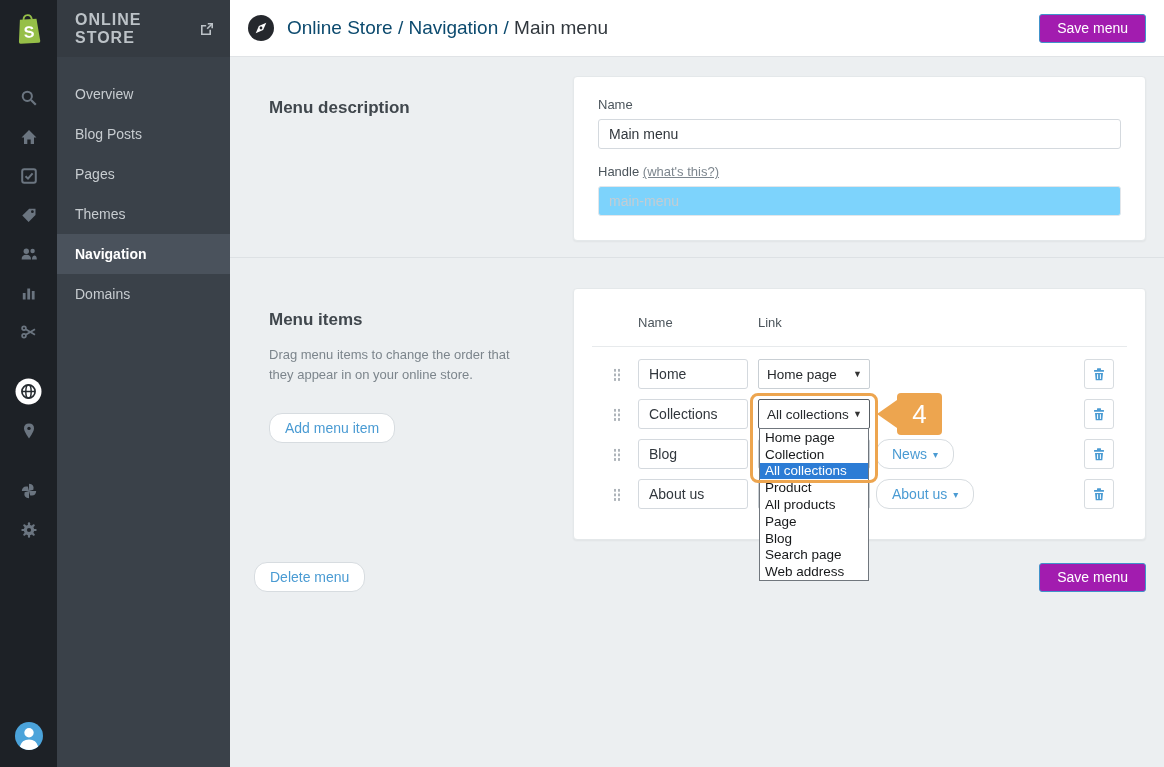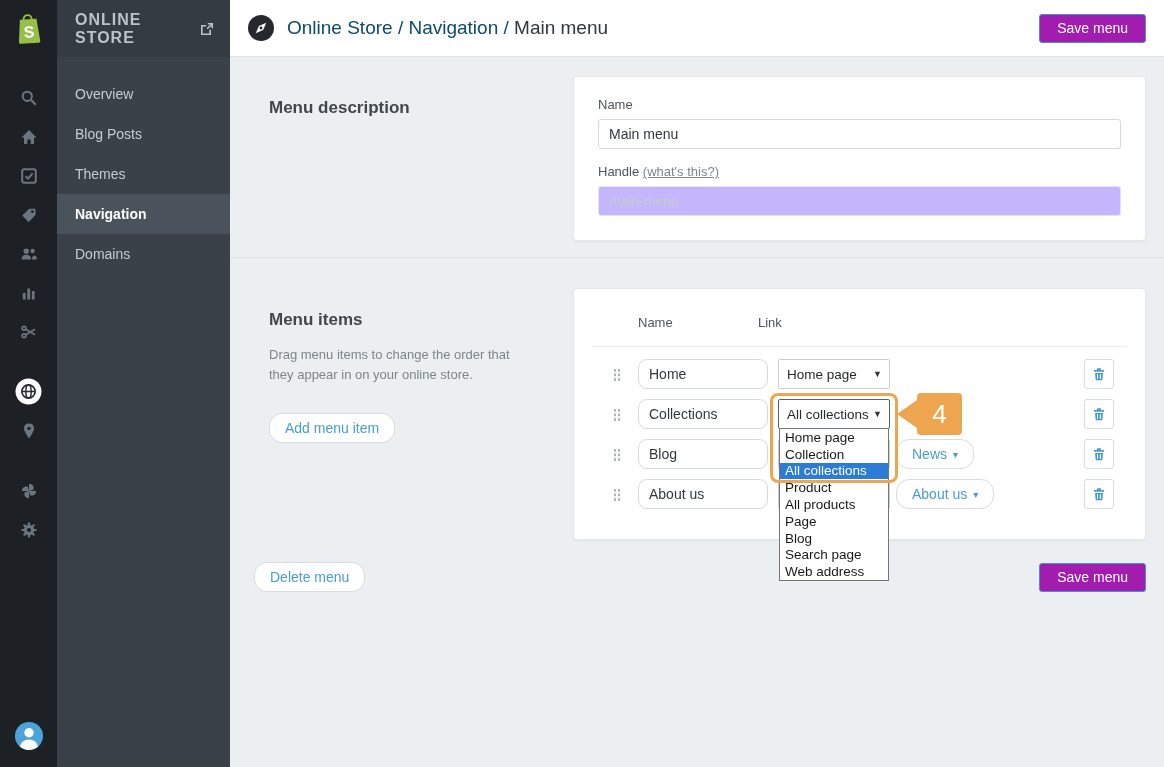--- a/index.html
+++ b/index.html
@@ -35,38 +35,38 @@
   .section{display:flex;padding-left:24px;padding-right:18px;}
   .section-left{width:319px;flex-shrink:0;padding-left:15px;}
   .sec-title{font-size:17px;font-weight:bold;color:#40474d;margin:0;}
   .section-desc{padding-top:19px;padding-bottom:16px;border-bottom:1px solid #dde1e4;}
   .section-desc .sec-title{margin-top:22px;}
   .card{background:#fff;border:1px solid #e4e8ea;border-radius:4px;box-shadow:0 1px 2px rgba(0,0,0,.05);flex:1;min-width:0;}
   .card-desc{padding:20px 24px 24px;}
   .field-label{font-size:13px;color:#4c555c;display:block;margin-bottom:7px;}
   .help-link{color:#7d868e;text-decoration:underline;cursor:pointer;}
   .text-input{width:100%;height:30px;border:1px solid #d4d9de;border-radius:3px;padding:0 10px;font-size:14px;color:#31373d;font-family:inherit;background:#fff;}
-  .text-input.disabled{background:#c4b5fd;border-color:#e2e6ea;}
+  .text-input.disabled{background:#7dd3fc;border-color:#e2e6ea;}
   .text-input::placeholder{color:#c4ccd2;}
   .field+.field{margin-top:15px;}
 
   .section-items{padding-top:0;}
   .section-items .sec-title{margin-top:52px;}
   .items-hint{font-size:13px;color:#7c858c;width:252px;line-height:1.55;margin-top:15px;}
   .btn-secondary{background:#fff;border:1px solid #d7dce0;border-radius:13px;color:#4a9bd3;font-size:14px;height:30px;padding:0 15px;cursor:pointer;font-family:inherit;}
   .add-btn{margin-top:15px;}
   .card-items{margin-top:30px;padding-bottom:25px;}
   .mi-head{display:flex;padding:26px 0 0 64px;font-size:13px;color:#4c555c;}
   .mi-head .col-name{width:120px;}
   .mi-divider{border:none;border-top:1px solid #e7eaec;margin:16px 18px 0 18px;}
   .mi-rows{padding-top:7px;}
   .mi-row{height:40px;display:flex;align-items:center;position:relative;}
   .drag-handle{width:7px;height:13px;margin-left:39px;cursor:grab;flex-shrink:0;
     background-image:radial-gradient(circle,#aeb4ba 1.1px,transparent 1.4px);background-size:4px 4.6px;}
-  .mi-name-input{margin-left:18px;width:130px;flex-shrink:0;border-radius:9px;}
+  .mi-name-input{margin-left:18px;width:110px;flex-shrink:0;}
   .select-wrap{margin-left:10px;width:112px;position:relative;flex-shrink:0;}
   .select-box{width:112px;height:30px;border:1px solid #c9cfd4;border-radius:2px;background:#fff;display:flex;align-items:center;justify-content:space-between;padding:0 7px 0 8px;font-size:13.5px;color:#26292c;cursor:pointer;}
   .select-box.focused{border-color:#585e64;}
   .select-caret{font-size:9px;color:#333;}
   .sub-btn{margin-left:6px;display:flex;align-items:center;gap:6px;}
   .sub-caret{font-size:10px;}
   .trash-btn{margin-left:auto;margin-right:31px;width:30px;height:30px;background:#fff;border:1px solid #d7dce0;border-radius:3px;display:flex;align-items:center;justify-content:center;cursor:pointer;flex-shrink:0;}
 
   
   .dropdown-list{position:absolute;left:1px;top:29px;width:110px;background:#fff;border:1px solid #70767d;z-index:5;}
@@ -199,20 +199,23 @@
             <path d="M13 3 L8.2 7.8"></path>
           </svg>
       </span>
     </div>
     <div class="sidebar-items">
       <div class="sidebar-item">
           <span>Overview</span>
         </div>
       <div class="sidebar-item">
           <span>Blog Posts</span>
+        </div>
+      <div class="sidebar-item">
+          <span>Pages</span>
         </div>
       <div class="sidebar-item">
           <span>Themes</span>
         </div>
       <div class="sidebar-item active">
           <span>Navigation</span>
         </div>
       <div class="sidebar-item">
           <span>Domains</span>
         </div>

